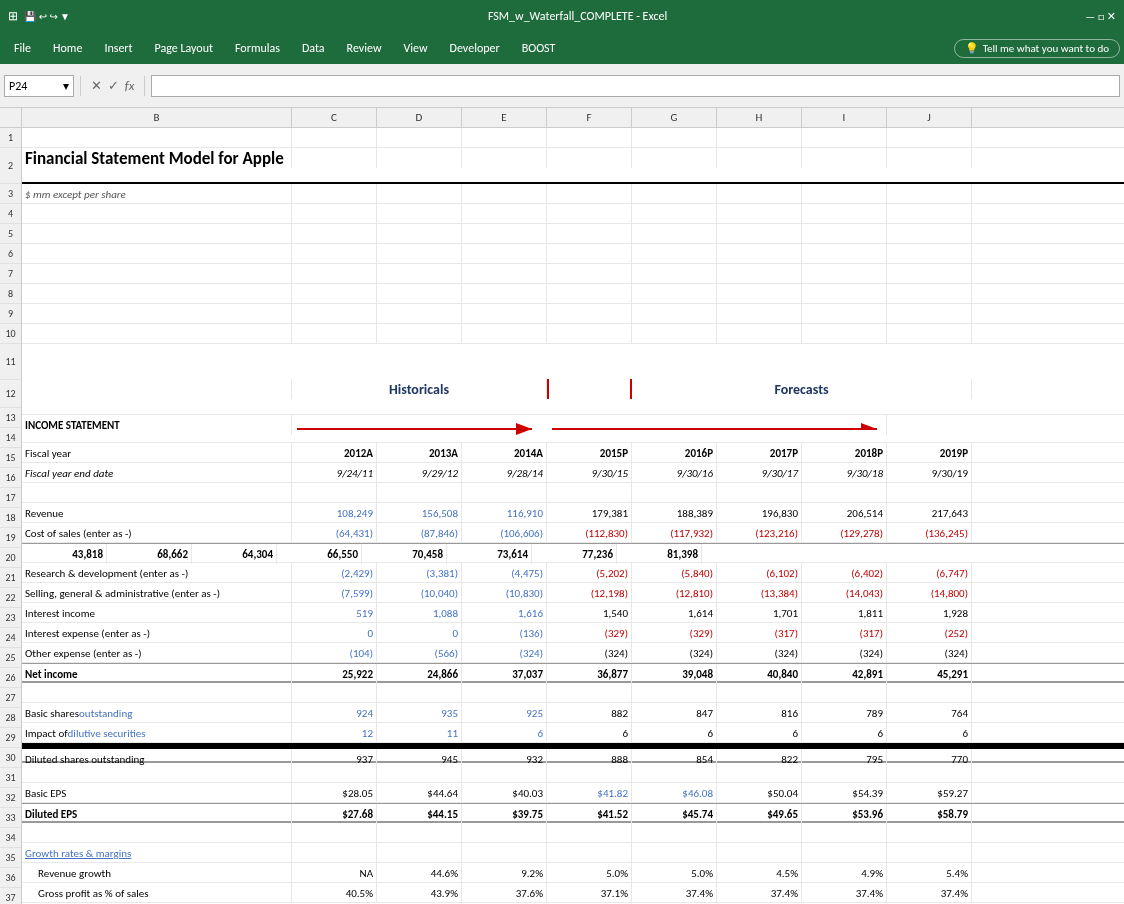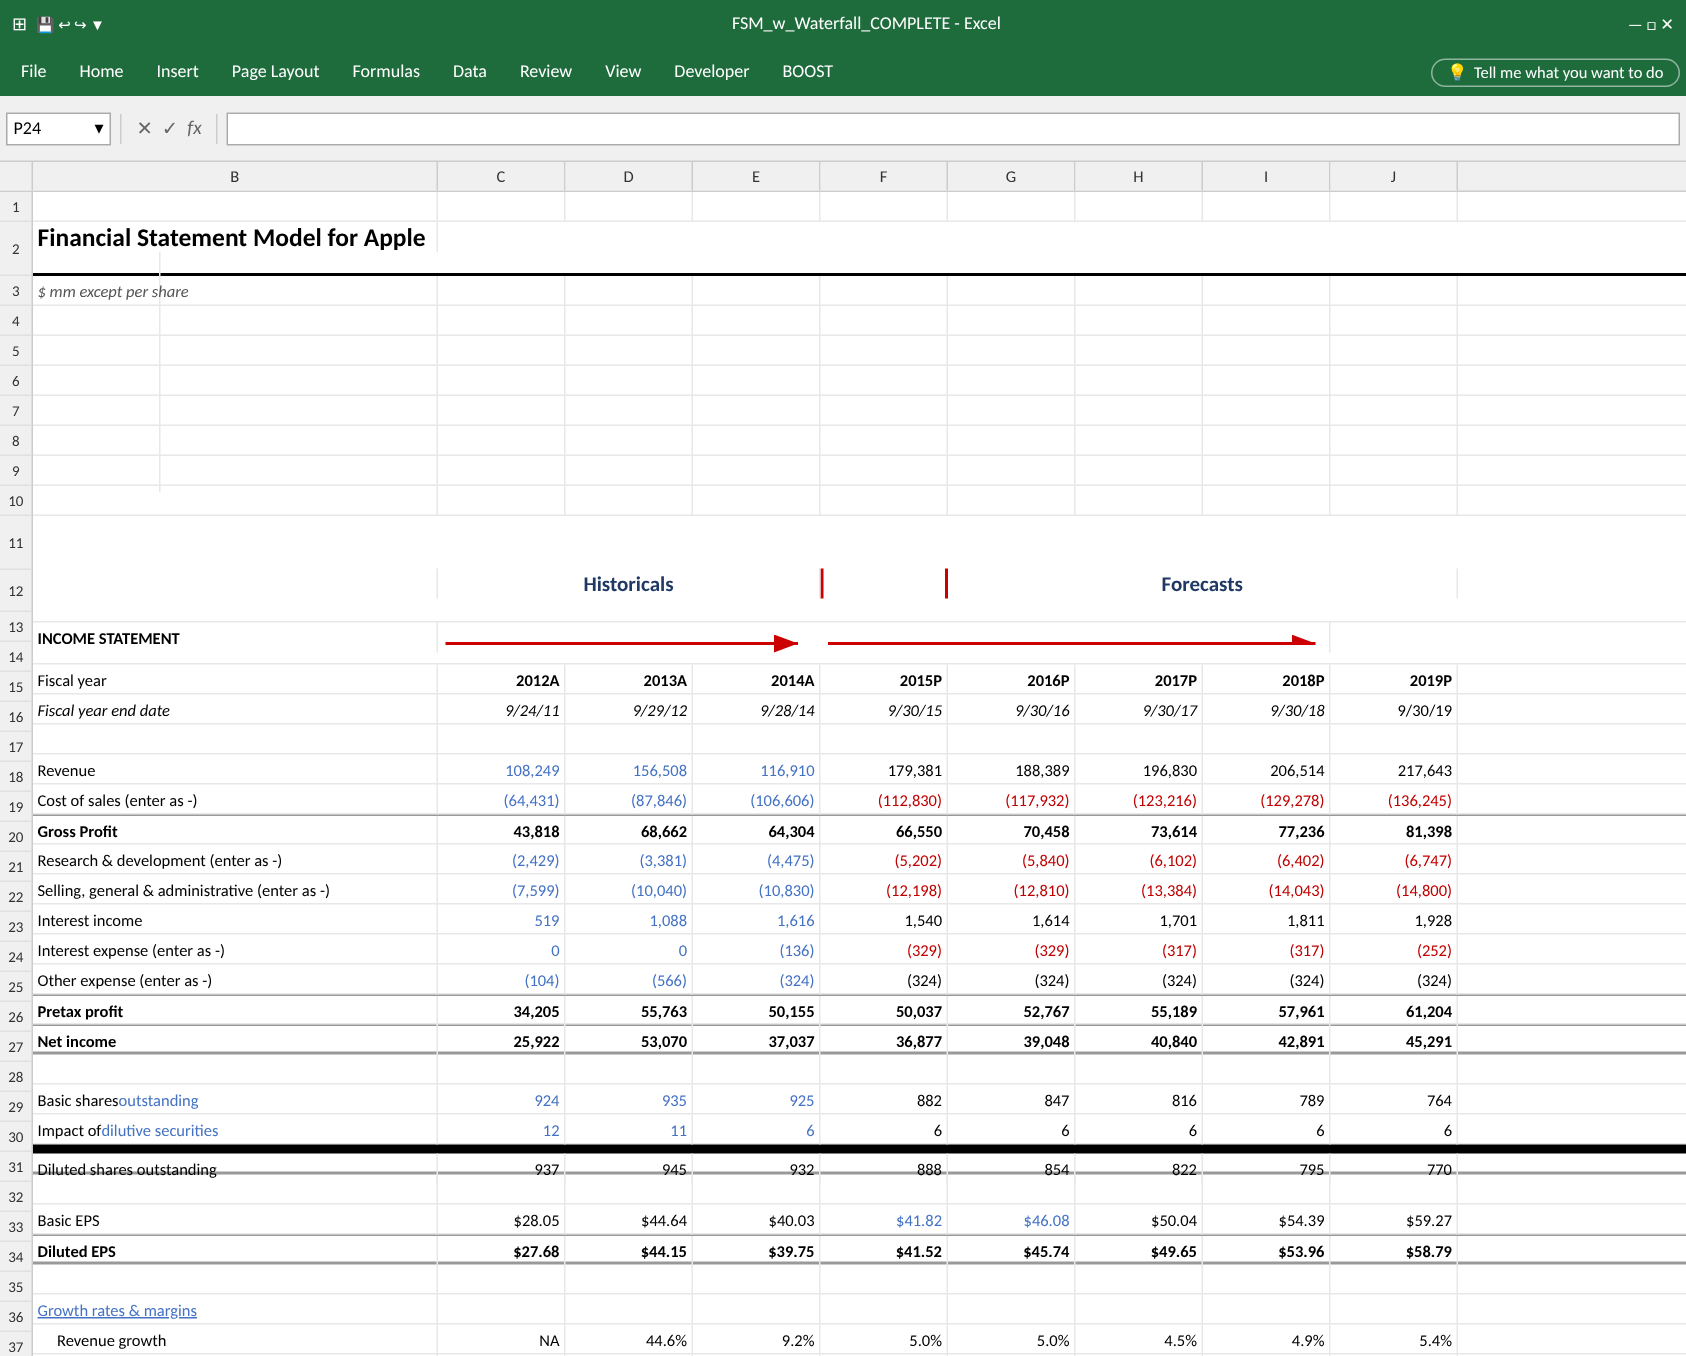--- a/index.html
+++ b/index.html
@@ -267,21 +267,21 @@
         <div class="cell col-c"></div>
         <div class="cell col-d"></div>
         <div class="cell col-e"></div>
         <div class="cell col-f"></div>
         <div class="cell col-g"></div>
         <div class="cell col-h"></div>
         <div class="cell col-i"></div>
         <div class="cell col-j"></div>
       </div>
 
-      <div class="grid-row" style="height:36px;border-bottom:2px solid #000;flex-direction:column;">
+      <div class="grid-row" style="height:36px;border-bottom:2px solid #000;">
         <div class="cell col-b" style="font-size:17px;font-weight:bold;color:#000;">Financial Statement Model for Apple</div>
         <div class="cell col-c"></div>
         <div class="cell col-d"></div>
         <div class="cell col-e"></div>
         <div class="cell col-f"></div>
         <div class="cell col-g"></div>
         <div class="cell col-h"></div>
         <div class="cell col-i"></div>
         <div class="cell col-j"></div>
       </div>
@@ -466,21 +466,20 @@
         <div class="cell col-d cell-right blue-text">(87,846)</div>
         <div class="cell col-e cell-right blue-text">(106,606)</div>
         <div class="cell col-f cell-right red-text">(112,830)</div>
         <div class="cell col-g cell-right red-text">(117,932)</div>
         <div class="cell col-h cell-right red-text">(123,216)</div>
         <div class="cell col-i cell-right red-text">(129,278)</div>
         <div class="cell col-j cell-right red-text">(136,245)</div>
       </div>
 
       <div class="grid-row" style="border-top:1px solid #999;">
-        <div class="cell col-b bold">Gross Profit</div>
         <div class="cell col-c cell-right bold">43,818</div>
         <div class="cell col-d cell-right bold">68,662</div>
         <div class="cell col-e cell-right bold">64,304</div>
         <div class="cell col-f cell-right bold">66,550</div>
         <div class="cell col-g cell-right bold">70,458</div>
         <div class="cell col-h cell-right bold">73,614</div>
         <div class="cell col-i cell-right bold">77,236</div>
         <div class="cell col-j cell-right bold">81,398</div>
       </div>
 
@@ -538,37 +537,26 @@
         <div class="cell col-c cell-right blue-text">(104)</div>
         <div class="cell col-d cell-right blue-text">(566)</div>
         <div class="cell col-e cell-right blue-text">(324)</div>
         <div class="cell col-f cell-right">(324)</div>
         <div class="cell col-g cell-right">(324)</div>
         <div class="cell col-h cell-right">(324)</div>
         <div class="cell col-i cell-right">(324)</div>
         <div class="cell col-j cell-right">(324)</div>
       </div>
 
-      <div class="grid-row" style="border-top:1px solid #999;">
-        <div class="cell col-b bold">Pretax profit</div>
-        <div class="cell col-c cell-right bold">34,205</div>
-        <div class="cell col-d cell-right bold">55,763</div>
-        <div class="cell col-e cell-right bold">50,155</div>
-        <div class="cell col-f cell-right bold">50,037</div>
-        <div class="cell col-g cell-right bold">52,767</div>
-        <div class="cell col-h cell-right bold">55,189</div>
-        <div class="cell col-i cell-right bold">57,961</div>
-        <div class="cell col-j cell-right bold">61,204</div>
-      </div>
 
 
       <div class="grid-row" style="border-top:1px solid #999;border-bottom:2px solid #999;">
         <div class="cell col-b bold">Net income</div>
         <div class="cell col-c cell-right bold">25,922</div>
-        <div class="cell col-d cell-right bold">53,070</div>
+        <div class="cell col-d cell-right bold">24,866</div>
         <div class="cell col-e cell-right bold">37,037</div>
         <div class="cell col-f cell-right bold">36,877</div>
         <div class="cell col-g cell-right bold">39,048</div>
         <div class="cell col-h cell-right bold">40,840</div>
         <div class="cell col-i cell-right bold">42,891</div>
         <div class="cell col-j cell-right bold">45,291</div>
       </div>
 
       <div class="grid-row">
         <div class="cell col-b"></div>

